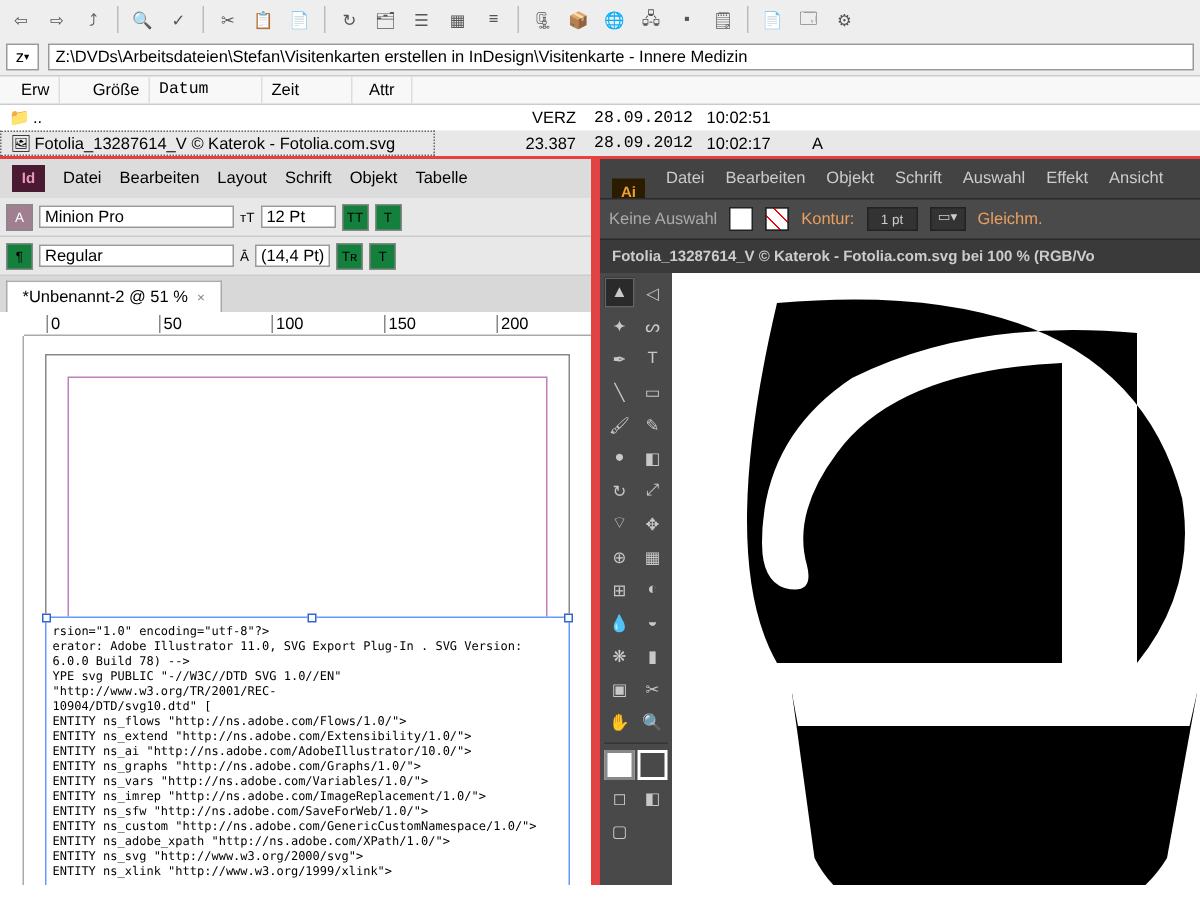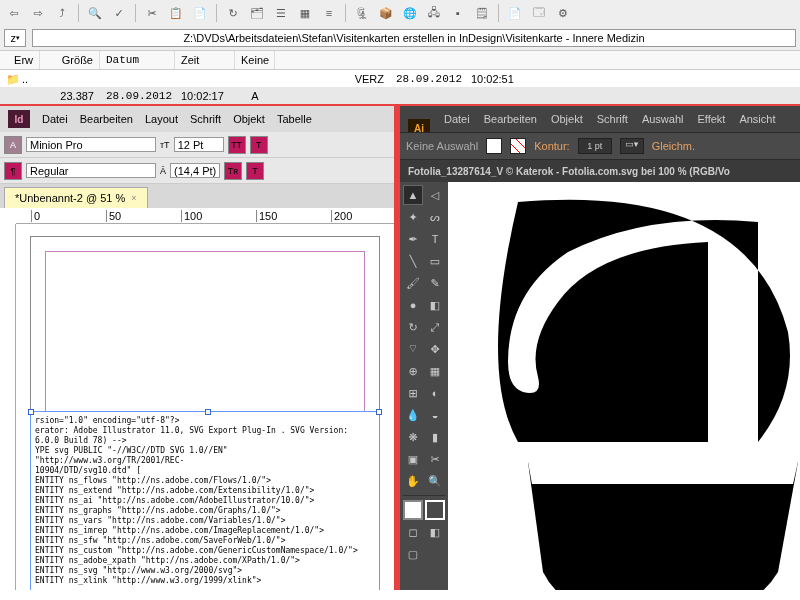--- a/index.html
+++ b/index.html
@@ -5,21 +5,21 @@
   * { box-sizing: border-box; margin: 0; padding: 0; font-family: Tahoma, Arial, sans-serif; font-size: 11px; }
   body { width: 800px; height: 600px; overflow: hidden; background: #fff; }
   
   
   .fm { background: #f4f4f4; border-bottom: 2px solid #e84040; }
   .fm-toolbar { height: 26px; display: flex; align-items: center; gap: 4px; padding: 2px 4px; background: #eee; }
   .fm-toolbar .tb-btn { width: 20px; height: 20px; display: flex; align-items: center; justify-content: center; cursor: pointer; color: #555; }
   .fm-toolbar .tb-sep { width: 1px; height: 18px; background: #bbb; margin: 0 2px; }
   .fm-drive { height: 24px; display: flex; align-items: center; padding: 2px 4px; background: #eee; }
   .fm-drive .drive-sel { width: 22px; height: 18px; background: #fff; border: 1px solid #999; margin-right: 6px; display:flex; align-items:center; justify-content:center;}
-  .fm-path { flex: 1; background: #fff; border: 1px solid #999; padding: 2px 16px; height: 18px; text-align: center; }
+  .fm-path { flex: 1; background: #fff; border: 1px solid #999; padding: 2px 4px; height: 18px; }
   .fm-header { height: 20px; display: flex; background: #f8f8f8; border-top: 1px solid #ccc; border-bottom: 1px solid #ccc; }
   .fm-header div { padding: 3px 6px; border-right: 1px solid #ddd; }
   .fm-rows { background: #fff; }
   .fm-row { display: flex; height: 17px; align-items: center; }
   .fm-row > div { padding: 1px 6px; white-space: nowrap; overflow: hidden; }
   .col-name { width: 290px; }
   .col-ext { width: 40px; text-align: right; }
   .col-size { width: 60px; text-align: right; }
   .col-date { width: 75px; font-family: Liberation Mono, monospace; }
   .col-time { width: 60px; }
@@ -32,23 +32,23 @@
 
   
   .apps { display: flex; height: 484px; }
   
   
   .id-panel { width: 397px; background: #f0f0f0; border-right: 3px solid #e84040; display:flex; flex-direction:column; }
   .id-menu { height: 26px; background: #dcdcdc; display: flex; align-items: center; gap: 12px; padding: 0 8px; }
   .id-logo { background: #4a1a33; color: #e89ab8; width: 22px; height: 18px; display:flex; align-items:center; justify-content:center; font-weight:bold; font-size:10px;}
   .id-ctrl { height: 26px; background: #e8e8e8; display: flex; align-items: center; gap: 4px; padding: 2px 4px; border-bottom:1px solid #ccc;}
   .id-ctrl input, .id-ctrl .sel { background: #fff; border: 1px solid #999; height: 15px; padding: 0 3px; }
-  .id-ctrl .mode-btn { width:18px; height:18px; border:1px solid #888; background:#be185d; display:flex; align-items:center; justify-content:center; font-size:9px;}
+  .id-ctrl .mode-btn { width:18px; height:18px; border:1px solid #888; background:#15803d; display:flex; align-items:center; justify-content:center; font-size:9px;}
   .id-tab { height: 24px; background: #d8d8d8; display:flex; align-items:flex-end; padding-left:4px; }
-  .id-tab .tab { background: #fef9c3; padding: 4px 10px; border: 1px solid #aaa; border-bottom:none; font-size:10px; display:flex; align-items:center; gap:6px;}
+  .id-tab .tab { background: #ffffff; padding: 4px 10px; border: 1px solid #aaa; border-bottom:none; font-size:10px; display:flex; align-items:center; gap:6px;}
   .id-tab .tab .x { font-size:9px; color:#888; cursor:pointer;}
   .id-canvas { flex:1; background: #fff; position: relative; overflow:hidden; }
   .ruler-h { position:absolute; top:0; left:16px; right:0; height:16px; background:#fff; border-bottom:1px solid #aaa; font-size:8px; }
   .ruler-v { position:absolute; top:16px; left:0; width:16px; bottom:0; background:#fff; border-right:1px solid #aaa;}
   .ruler-h span { position:absolute; top:2px; border-left:1px solid #888; padding-left:2px; height:12px;}
   .page { position:absolute; top:28px; left:30px; width:350px; height:335px; background:#fff; border:1px solid #888; }
   .page .margin-guide { position:absolute; top:14px; left:14px; right:14px; bottom:14px; border:1px solid #c080c0; }
   .text-frame { position:absolute; top:203px; left:30px; width:350px; height:370px; border:1px solid #6699ff; background:#fff; }
   .text-frame .content { padding: 4px; font-size: 8px; line-height: 10px; font-family: monospace; color:#000;}
   .handle { position:absolute; width:6px; height:6px; background:#fff; border:1px solid #3366cc; }
@@ -107,32 +107,33 @@
         <span>z</span>
         <span style="font-size:7px;">▾</span>
       </div>
     <div class="fm-path">Z:\DVDs\Arbeitsdateien\Stefan\Visitenkarten erstellen in InDesign\Visitenkarte - Innere Medizin</div>
   </div>
   <div class="fm-header">
     <div class="col-ext">Erw</div>
     <div class="col-size">Größe</div>
     <div class="col-date">Datum</div>
     <div class="col-time">Zeit</div>
-    <div class="col-attr">Keine</div>
+    <div class="col-attr">Attr</div>
   </div>
   <div class="fm-rows">
     <div class="fm-row">
       <div class="col-name"><span class="fm-icon-cell">📁</span><span>..</span></div>
       <div class="col-ext"></div>
       <div class="col-size">VERZ</div>
       <div class="col-date">28.09.2012</div>
       <div class="col-time">10:02:51</div>
       <div class="col-attr"></div>
     </div>
     <div class="fm-row sel">
+      <div class="col-name cursor-arrow"><span class="fm-icon-cell">🖼</span><span>Fotolia_13287614_V © Katerok - Fotolia.com</span>.<span>svg</span></div>
       <div class="col-ext"></div>
       <div class="col-size">23.387</div>
       <div class="col-date">28.09.2012</div>
       <div class="col-time">10:02:17</div>
       <div class="col-attr">A</div>
     </div>
   </div>
 </div>
 
 <div class="apps">

